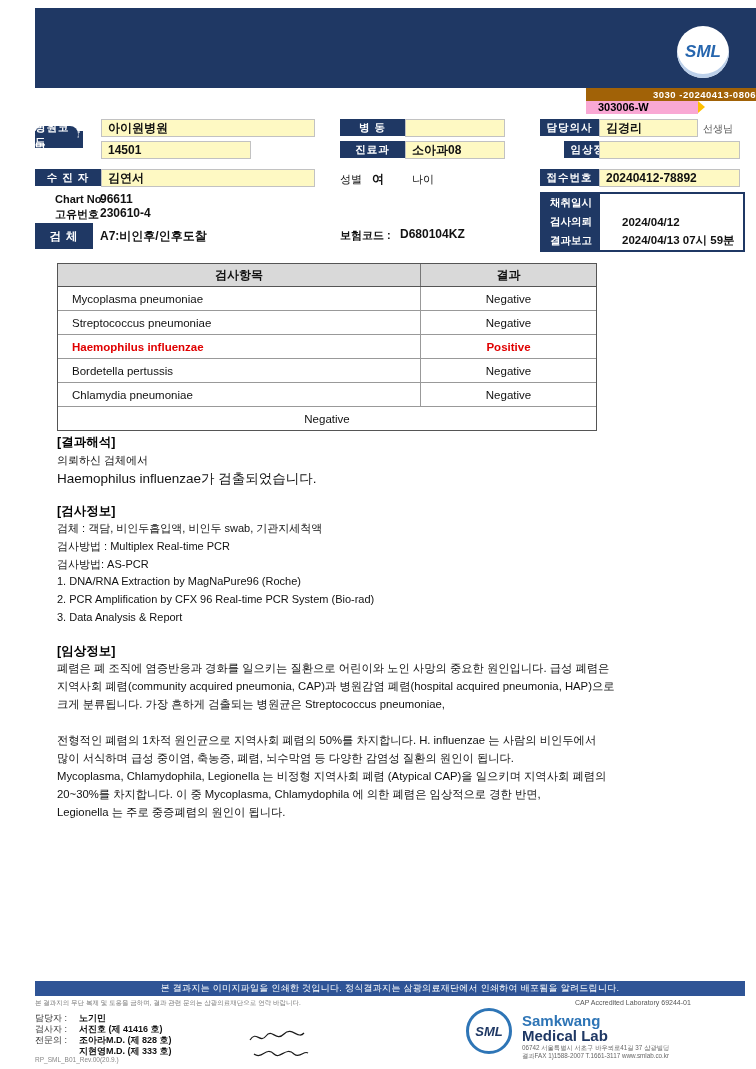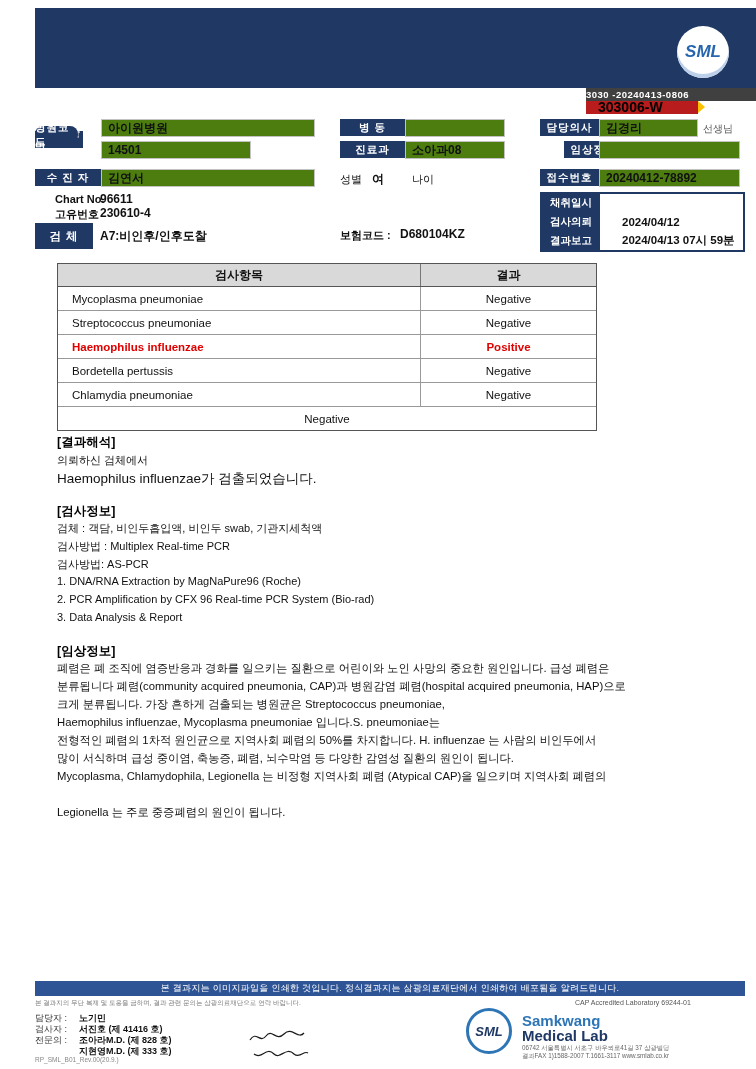--- a/index.html
+++ b/index.html
@@ -7,31 +7,31 @@
         font-family:"Liberation Sans","DejaVu Sans",sans-serif;color:#111;}
 
   
   .top-band{position:absolute;left:35px;top:8px;width:721px;height:80px;background:#1f3864;}
   .title-box{position:absolute;left:35px;top:29px;width:627px;height:56px;background:#fff;
              display:flex;align-items:center;padding-left:38px;box-sizing:border-box;}
   .title-box .t{font-size:26px;font-weight:bold;letter-spacing:5px;color:#101010;}
   .sml-top{position:absolute;left:677px;top:26px;width:52px;height:52px;border-radius:50%;background:#fff;
            display:flex;align-items:center;justify-content:center;color:#2766ae;font-weight:bold;
            font-style:italic;font-size:17px;box-shadow:inset 0 -4px 0 #bcd0ea;}
-  .code-strip{position:absolute;left:586px;top:88px;width:170px;height:13px;background:#404040;color:#fff;
-              font-size:9.5px;font-weight:bold;line-height:13px;text-align:left;letter-spacing:.5px;}
-  .code-flag{position:absolute;left:586px;top:101px;width:112px;height:13px;background:#b91c1c;color:#000;
-             font-size:14px;font-weight:bold;line-height:13px;padding-left:12px;box-sizing:border-box;}
+  .code-strip{position:absolute;left:586px;top:88px;width:170px;height:13px;background:#a16207;color:#fff;
+              font-size:9.5px;font-weight:bold;line-height:13px;text-align:right;letter-spacing:.5px;}
+  .code-flag{position:absolute;left:586px;top:101px;width:112px;height:13px;background:#f9a8d4;color:#000;
+             font-size:11px;font-weight:bold;line-height:13px;padding-left:12px;box-sizing:border-box;}
   .code-flag::after{content:"";position:absolute;right:-7px;top:0;border-top:6.5px solid transparent;
              border-bottom:6.5px solid transparent;border-left:7px solid #ffc000;}
 
   
   .lbl{position:absolute;height:17px;background:#1f3864;color:#fff;font-size:10.5px;font-weight:bold;
        display:flex;align-items:center;justify-content:center;letter-spacing:1px;}
-  .val{position:absolute;height:17px;background:#4d7c0f;border:1px solid #c2c2c2;font-size:12px;font-weight:bold;
+  .val{position:absolute;height:17px;background:#fef9c3;border:1px solid #c2c2c2;font-size:12px;font-weight:bold;
        display:flex;align-items:center;padding:8px 6px;box-sizing:border-box;}
   .plain{position:absolute;font-size:11px;}
   .plain.b{font-weight:bold;font-size:12px;}
   .right-block{position:absolute;left:540px;top:192px;width:205px;height:60px;border:2px solid #1f3864;
                box-sizing:border-box;display:flex;flex-direction:column;background:#fff;}
   .rb-row{flex:1;display:flex;align-items:stretch;}
   .rb-lbl{width:58px;background:#1f3864;color:#fff;font-size:10.5px;font-weight:bold;display:flex;
           align-items:center;justify-content:center;}
   .rb-val{flex:1;display:flex;align-items:center;padding-left:22px;font-size:11.5px;font-weight:bold;background:#fff;}
 
@@ -164,26 +164,26 @@
   <div class="sec-h" style="top:503px;">[검사정보]</div>
   <div class="line" style="top:521px;">검체 : 객담, 비인두흡입액, 비인두 swab, 기관지세척액</div>
   <div class="line" style="top:539px;">검사방법 : Multiplex Real-time PCR</div>
   <div class="line" style="top:557px;">검사방법: AS-PCR</div>
   <div class="line" style="top:575px;">1. DNA/RNA Extraction by MagNaPure96 (Roche)</div>
   <div class="line" style="top:593px;">2. PCR Amplification by CFX 96 Real-time PCR System (Bio-rad)</div>
   <div class="line" style="top:611px;">3. Data Analysis &amp; Report</div>
 
   <div class="sec-h" style="top:643px;">[임상정보]</div>
   <div class="line" style="top:661px;font-size:11.3px;">폐렴은 폐 조직에 염증반응과 경화를 일으키는 질환으로 어린이와 노인 사망의 중요한 원인입니다. 급성 폐렴은</div>
-  <div class="line" style="top:679px;font-size:11.3px;">분류됩니다 폐렴(community acquired pneumonia, CAP)과 병원감염 폐렴(hospital acquired pneumonia, HAP)으로</div>
+  <div class="line" style="top:679px;font-size:11.3px;">지역사회 폐렴(community acquired pneumonia, CAP)과 병원감염 폐렴(hospital acquired pneumonia, HAP)으로</div>
   <div class="line" style="top:697px;font-size:11.3px;">크게 분류됩니다. 가장 흔하게 검출되는 병원균은 Streptococcus pneumoniae,</div>
-  <div class="line" style="top:715px;font-size:11.3px;">Haemophilus influenzae, Mycoplasma pneumoniae 입니다.S. pneumoniae는</div>
   <div class="line" style="top:733px;font-size:11.3px;">전형적인 폐렴의 1차적 원인균으로 지역사회 폐렴의 50%를 차지합니다. H. influenzae 는 사람의 비인두에서</div>
   <div class="line" style="top:751px;font-size:11.3px;">많이 서식하며 급성 중이염, 축농증, 폐렴, 뇌수막염 등 다양한 감염성 질환의 원인이 됩니다.</div>
   <div class="line" style="top:769px;font-size:11.3px;">Mycoplasma, Chlamydophila, Legionella 는 비정형 지역사회 폐렴 (Atypical CAP)을 일으키며 지역사회 폐렴의</div>
+  <div class="line" style="top:787px;font-size:11.3px;">20~30%를 차지합니다. 이 중 Mycoplasma, Chlamydophila 에 의한 폐렴은 임상적으로 경한 반면,</div>
   <div class="line" style="top:805px;font-size:11.3px;">Legionella 는 주로 중증폐렴의 원인이 됩니다.</div>
 
   <div class="notice-bar">본 결과지는 이미지파일을 인쇄한 것입니다. 정식결과지는 삼광의료재단에서 인쇄하여 배포됨을 알려드립니다.</div>
   <div class="fine" style="left:35px;top:999px;width:500px;">본 결과지의 무단 복제 및 도용을 금하며, 결과 관련 문의는 삼광의료재단으로 연락 바랍니다.</div>
   <div class="cap">CAP Accredited Laboratory 69244-01</div>
 
   <div class="staff-row" style="top:1012px;">
     <span class="staff-role">담당자 :</span>
     <span class="staff-name">노기민</span>
   </div>

